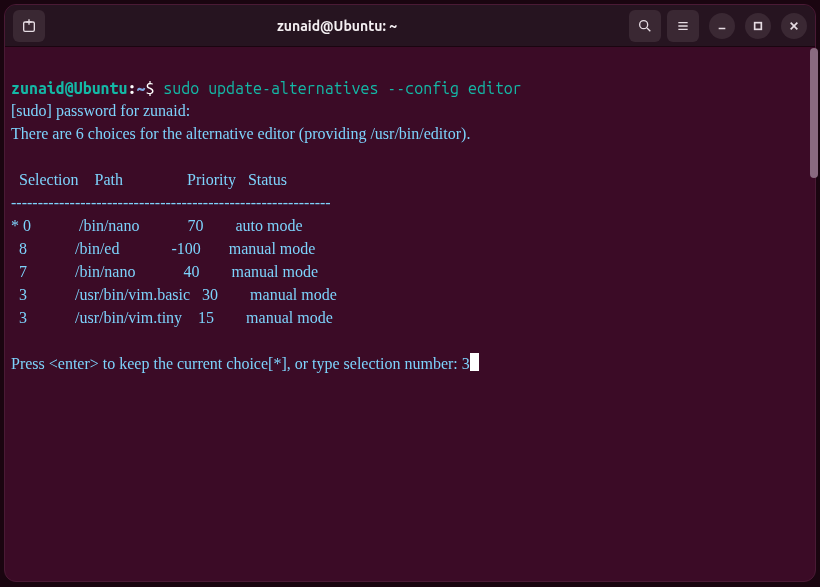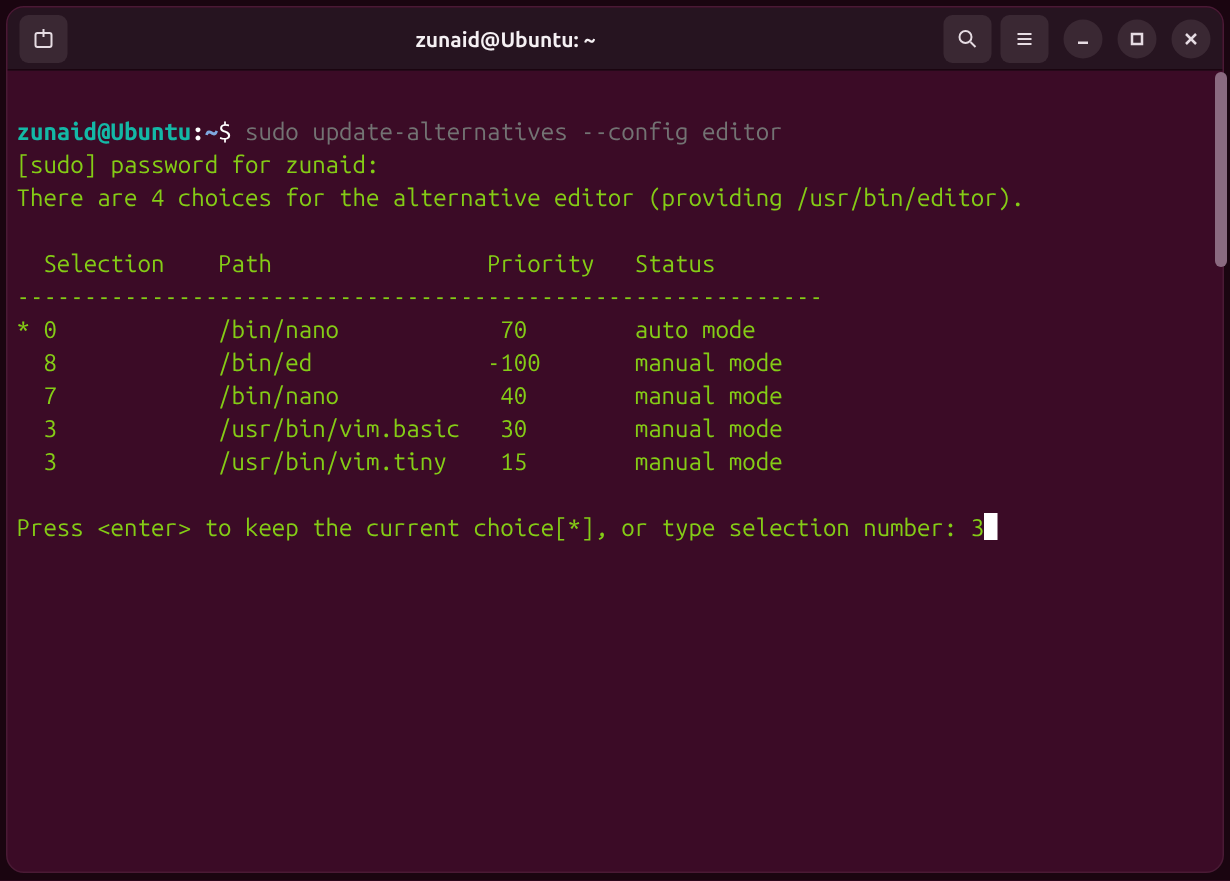--- a/index.html
+++ b/index.html
@@ -73,22 +73,22 @@
     font-size: 16px;
     line-height: 22px;
     white-space: pre;
     position: relative;
     overflow: hidden;
   }
   .prompt-user { color: #14b8a6; font-weight: bold; }
   .prompt-colon { color: #ffffff; font-weight: bold; }
   .prompt-path { color: #7fa8e0; font-weight: bold; }
   .prompt-dollar { color: #ffffff; }
-  .cmd { color: #737373; }
-  .line { color: #84cc16; }
+  .cmd { color: #14b8a6; }
+  .line { color: #7dd3fc; font-family: Liberation Serif, serif; }
   .cursor {
     display: inline-block;
     width: 9px;
     height: 18px;
     background: #ffffff;
     vertical-align: text-bottom;
     margin-bottom: 1px;
   }
   .scrollbar {
     position: absolute;
@@ -145,21 +145,21 @@
           <line x1="2" y1="2" x2="10" y2="10"></line>
           <line x1="10" y1="2" x2="2" y2="10"></line>
         </svg>
       </div>
     </div>
   </div>
 
   <div class="terminal">
 <span><span class="prompt-user">zunaid@Ubuntu</span><span class="prompt-colon">:</span><span class="prompt-path">~</span><span class="prompt-dollar">$</span> <span class="cmd">sudo update-alternatives --config editor</span></span>
 <span class="line">[sudo] password for zunaid:</span>
-<span class="line">There are 4 choices for the alternative editor (providing /usr/bin/editor).</span>
+<span class="line">There are 6 choices for the alternative editor (providing /usr/bin/editor).</span>
 <span class="line"></span>
 <span class="line">  Selection    Path                Priority   Status</span>
 <span class="line">------------------------------------------------------------</span>
 <span class="line">* 0            /bin/nano            70        auto mode</span>
 <span class="line">  8            /bin/ed             -100       manual mode</span>
 <span class="line">  7            /bin/nano            40        manual mode</span>
 <span class="line">  3            /usr/bin/vim.basic   30        manual mode</span>
 <span class="line">  3            /usr/bin/vim.tiny    15        manual mode</span>
 <span class="line"></span>
 <span class="line"><span>Press &lt;enter&gt; to keep the current choice[*], or type selection number: </span><span>3</span><span class="cursor"></span></span>

